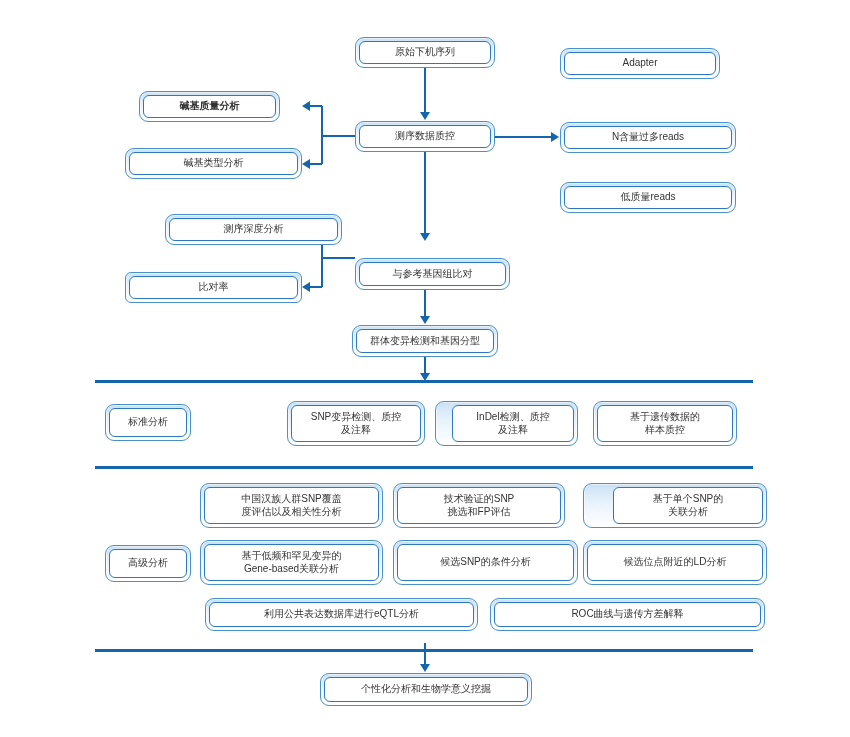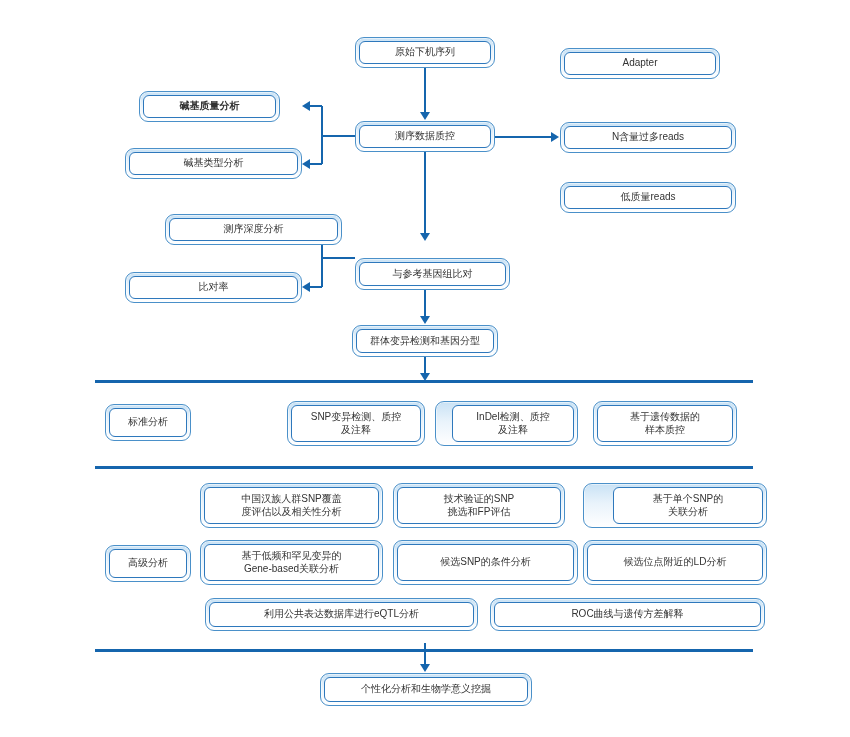--- a/index.html
+++ b/index.html
@@ -114,21 +114,21 @@
     <div class="node" style="left: 125px; top: 214px; width: 177px; height: 31px; margin-left: 40px;">
       <div class="inner">
         <span>测序深度分析</span>
       </div>
     </div>
     <div class="node" style="left: 355px; top: 242px; width: 155px; height: 32px; margin-top: 16px;">
       <div class="inner">
         <span>与参考基因组比对</span>
       </div>
     </div>
-    <div class="node" style="left: 125px; top: 272px; width: 177px; height: 31px;">
+    <div class="node" style="left: 125px; top: 272px; width: 177px; height: 31px; border-radius: 6px;">
       <div class="inner">
         <span>比对率</span>
       </div>
     </div>
     <div class="node" style="left: 352px; top: 325px; width: 146px; height: 32px;">
       <div class="inner">
         <span>群体变异检测和基因分型</span>
       </div>
     </div>
     <div class="node" style="left: 105px; top: 404px; width: 86px; height: 37px;">

